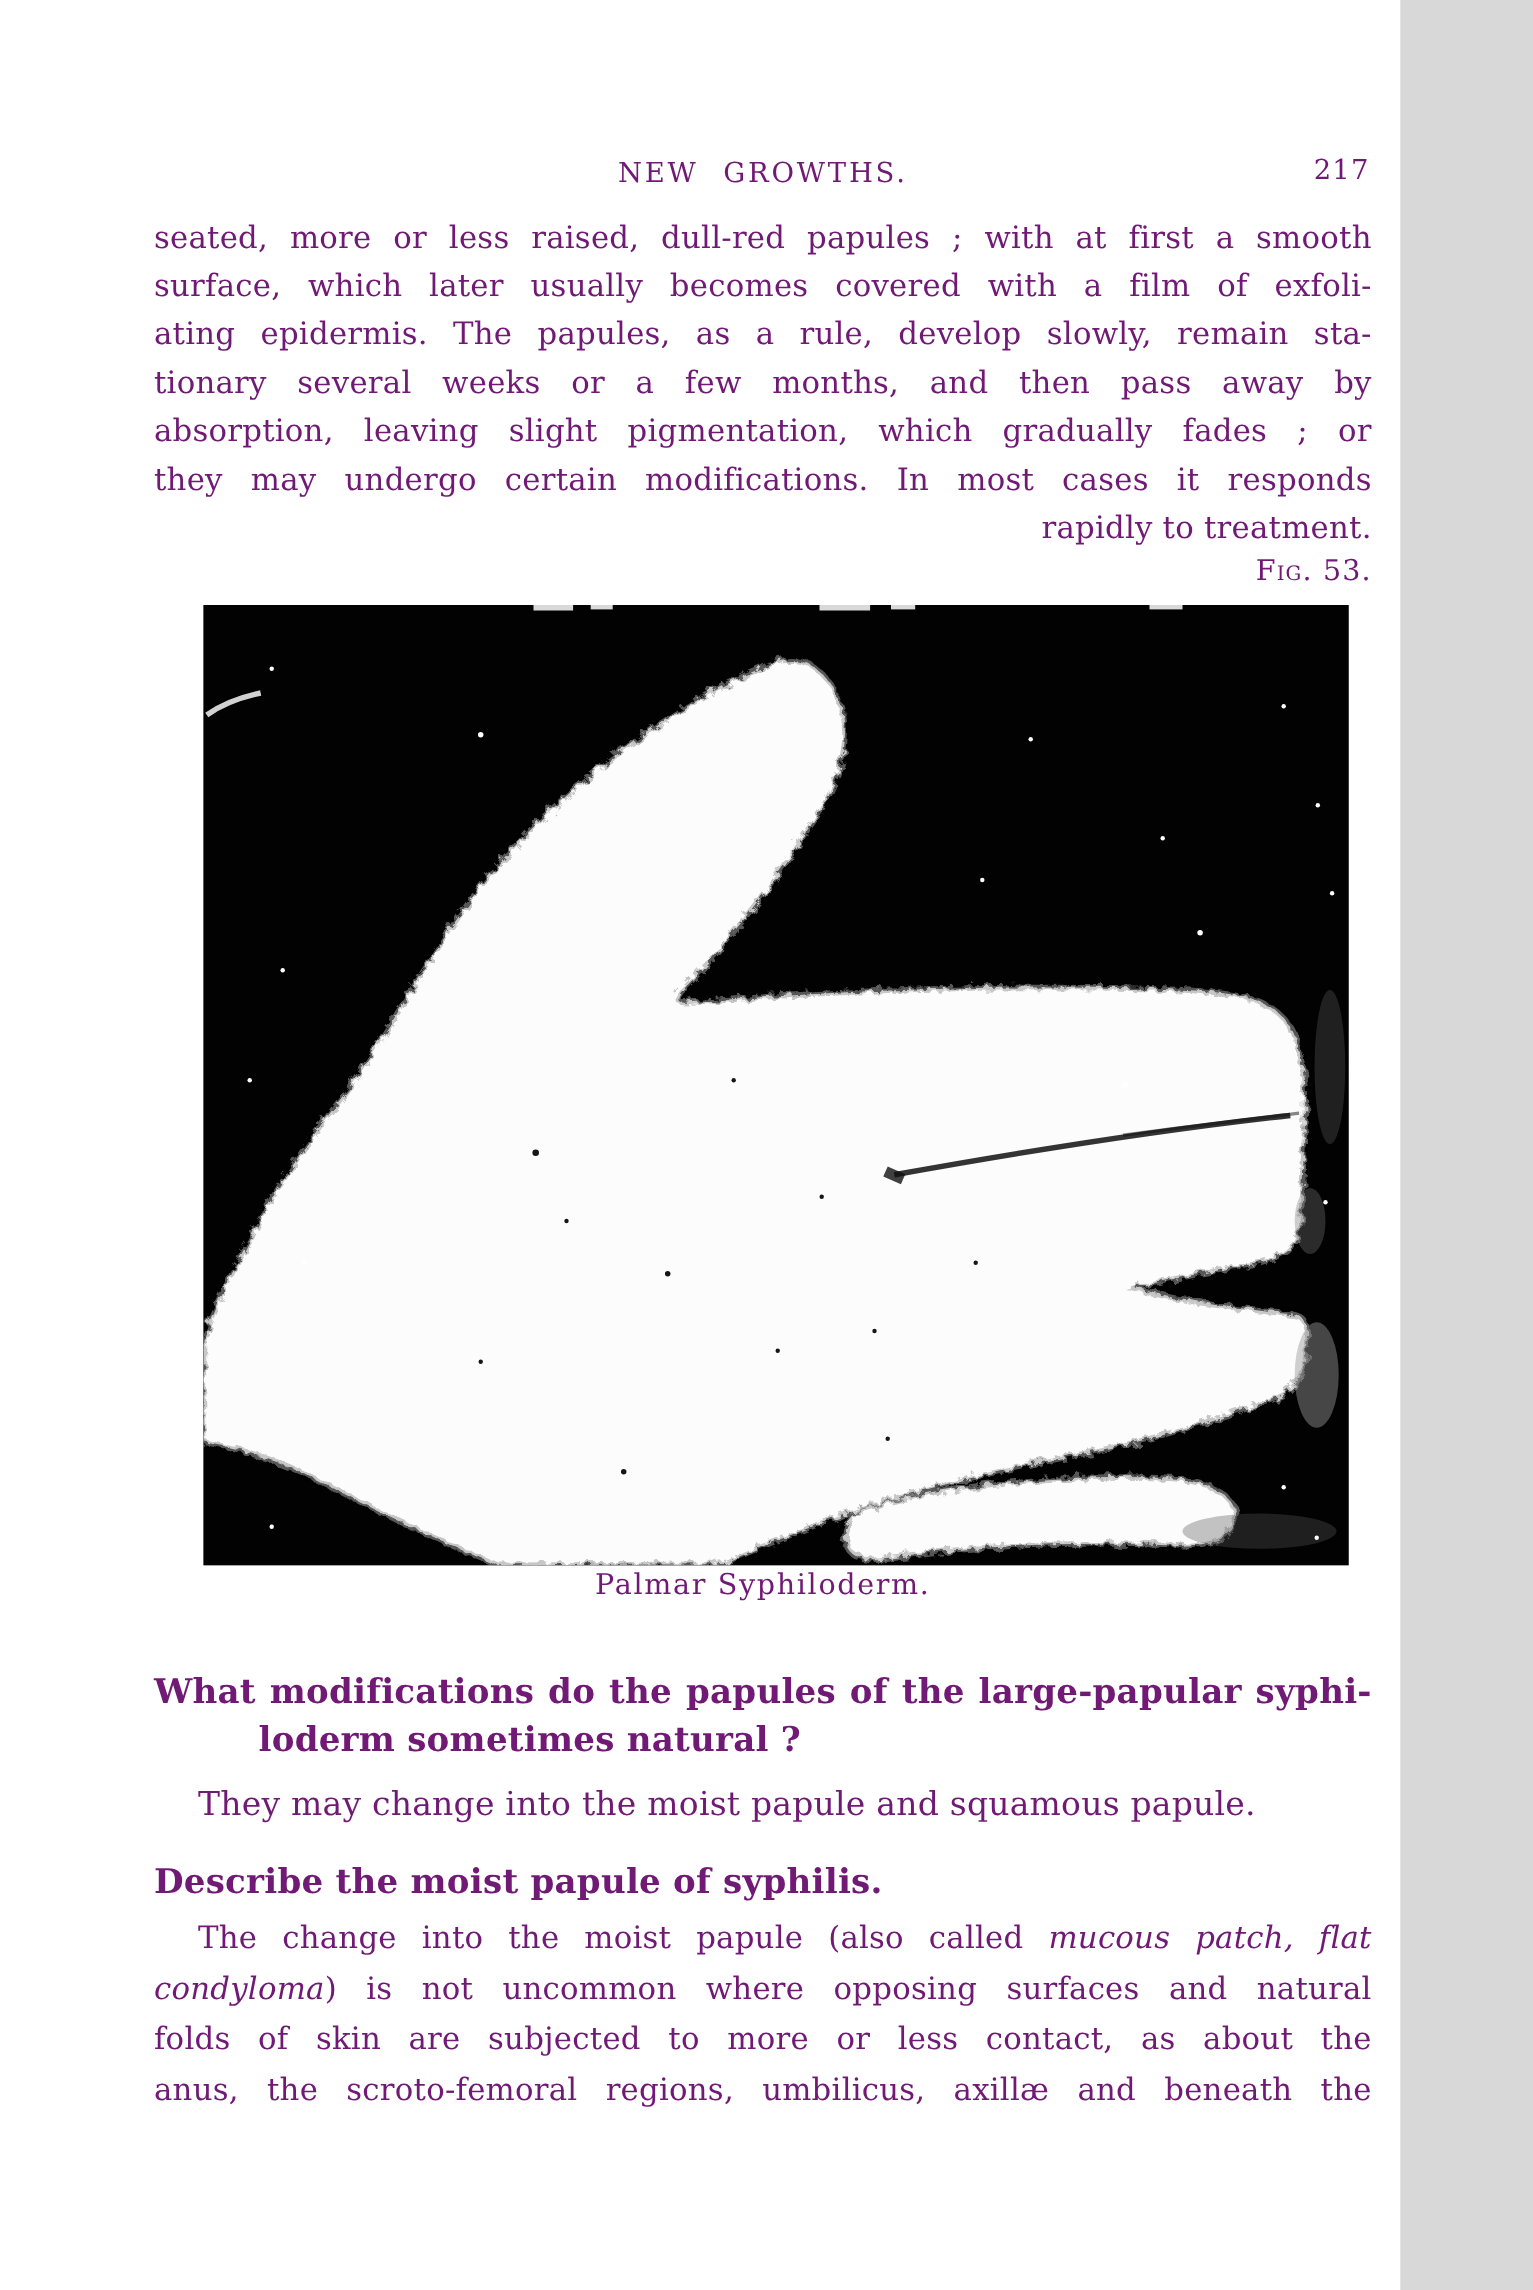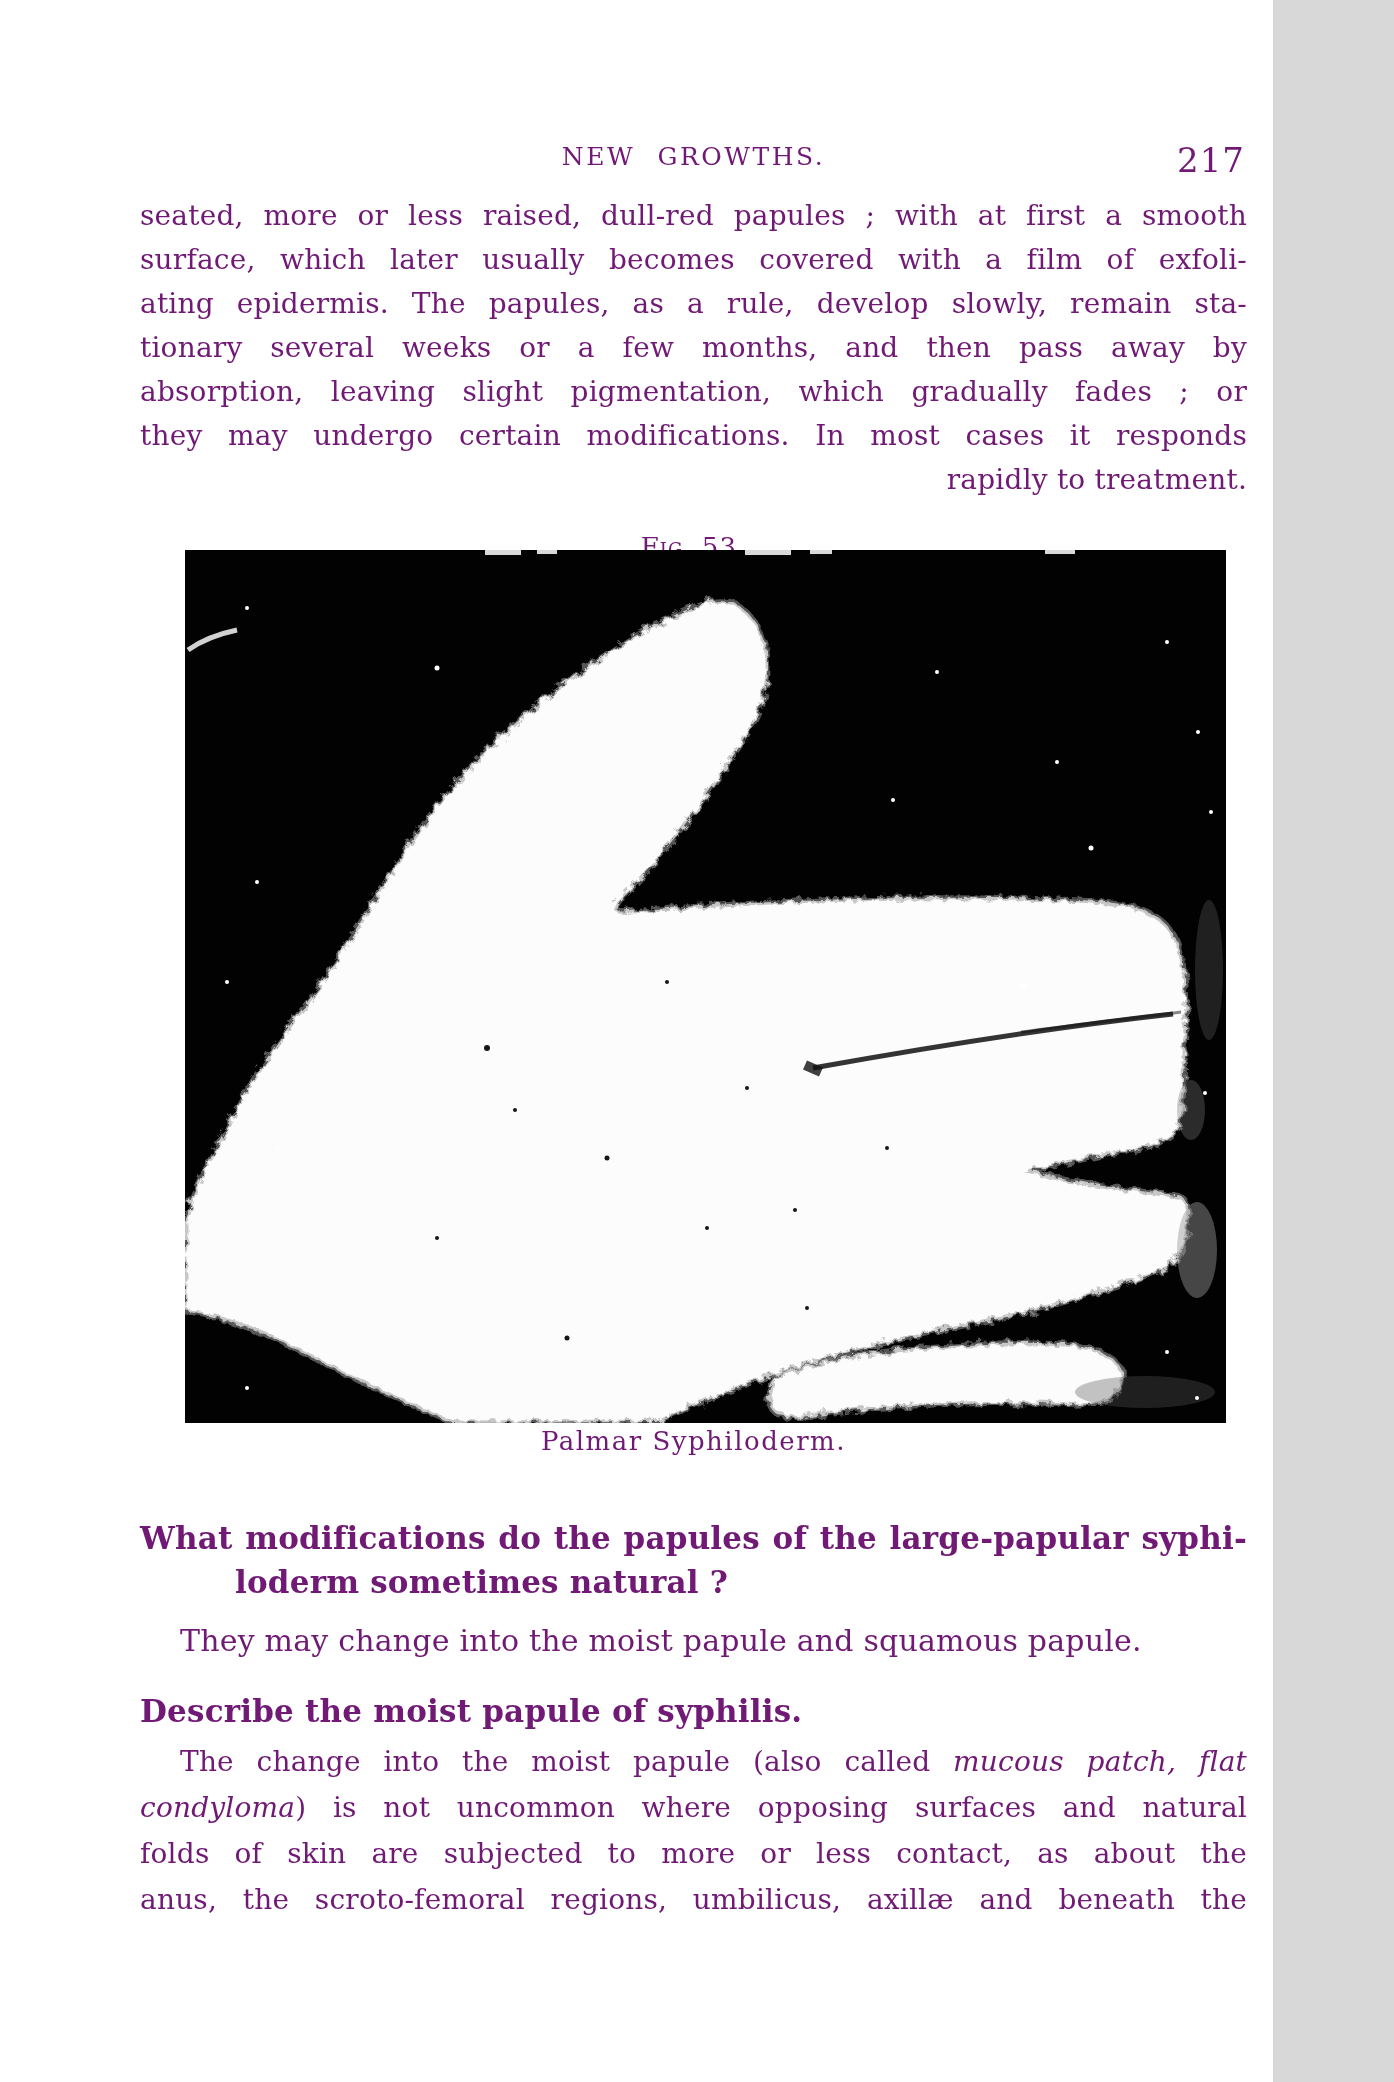--- a/index.html
+++ b/index.html
@@ -14,32 +14,32 @@
   }
   
   .running-head{
     position:absolute;left:140px;top:142px;width:1107px;height:34px;
     text-align:center;
   }
   .head-title{
     font-size:25px;letter-spacing:2.5px;word-spacing:12px;
   }
   .page-num{
-    position:absolute;right:2px;top:-2px;font-size:34px;letter-spacing:1px;text-align:right;
+    position:absolute;right:2px;top:-2px;font-size:25px;letter-spacing:1px;text-align:right;
   }
   
   .textblock{position:absolute;left:140px;width:1107px;}
   .para1{top:194px;}
   .line{font-size:28px;line-height:44px;letter-spacing:0.2px;white-space:normal;}
   .jline{text-align:justify;text-align-last:justify;-moz-text-align-last:justify;}
   .lastline{text-align:right;}
   
   .figlabel{
     position:absolute;left:140px;top:504px;width:1107px;
-    text-align:center;font-size:26px;font-variant:small-caps;letter-spacing:1px;margin-top:28px;
+    text-align:right;font-size:26px;font-variant:small-caps;letter-spacing:1px;
   }
   .photo{
     position:absolute;left:185px;top:550px;width:1041px;height:873px;
     background:#000;
   }
   .photo svg{display:block;}
   .figcaption{
     position:absolute;left:140px;top:1426px;width:1107px;
     text-align:center;font-size:26px;letter-spacing:1.5px;
   }

